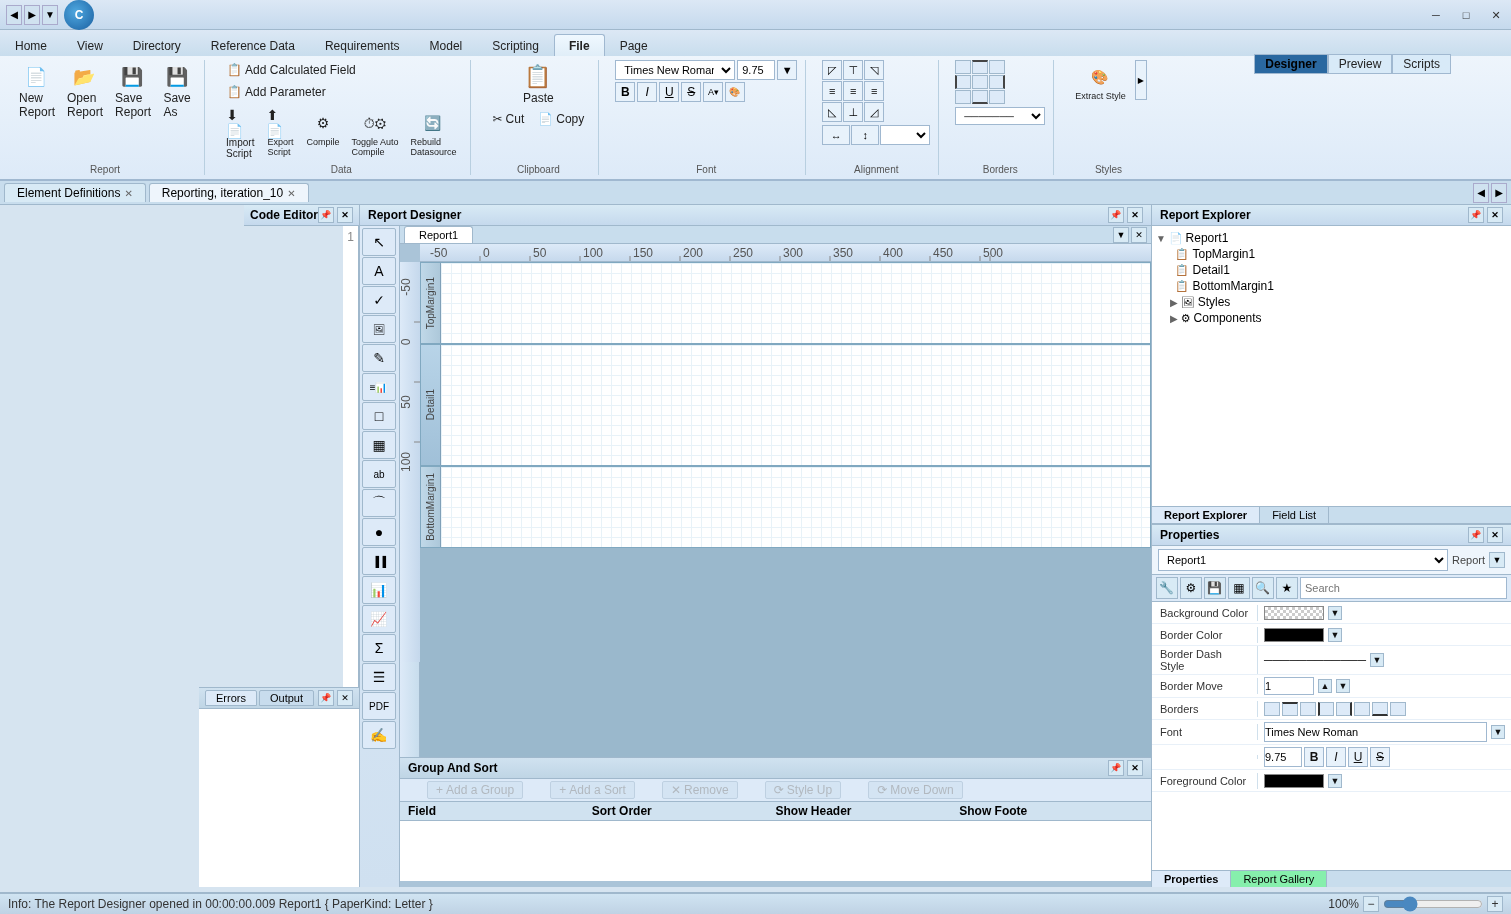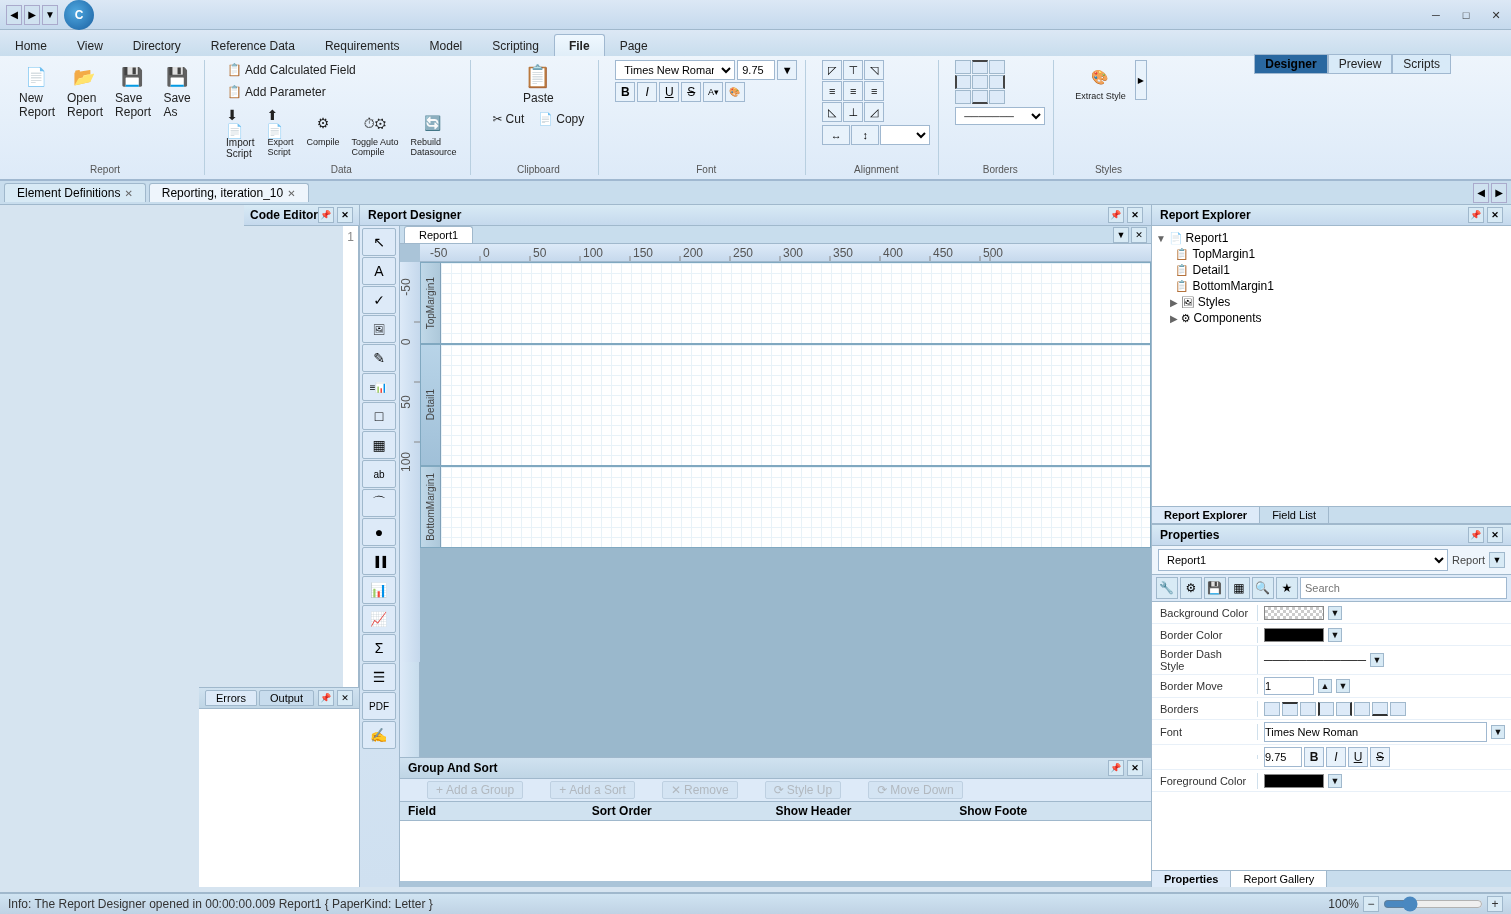--- a/index.html
+++ b/index.html
@@ -532,21 +532,21 @@
     .explorer-tab.active { background: #ddeaf8; font-weight: bold; }
 
     
     .bottom-tabs {
       display: flex; background: #c8dded;
       border-top: 1px solid #a0b8cc;
     }
     .bottom-tab {
       padding: 2px 12px; font-size: 11px; cursor: pointer;
       border-right: 1px solid #a0b8cc;
-      background: #ffffff;
+      background: #86efac;
     }
     .bottom-tab.active { background: #ddeaf8; font-weight: bold; }
 
     
     #status-bar {
       background: linear-gradient(to bottom, #d0e4f2, #bfd2e4);
       border-top: 2px solid #a0b8cc;
       height: 22px;
       display: flex; align-items: center;
       padding: 0 8px;

